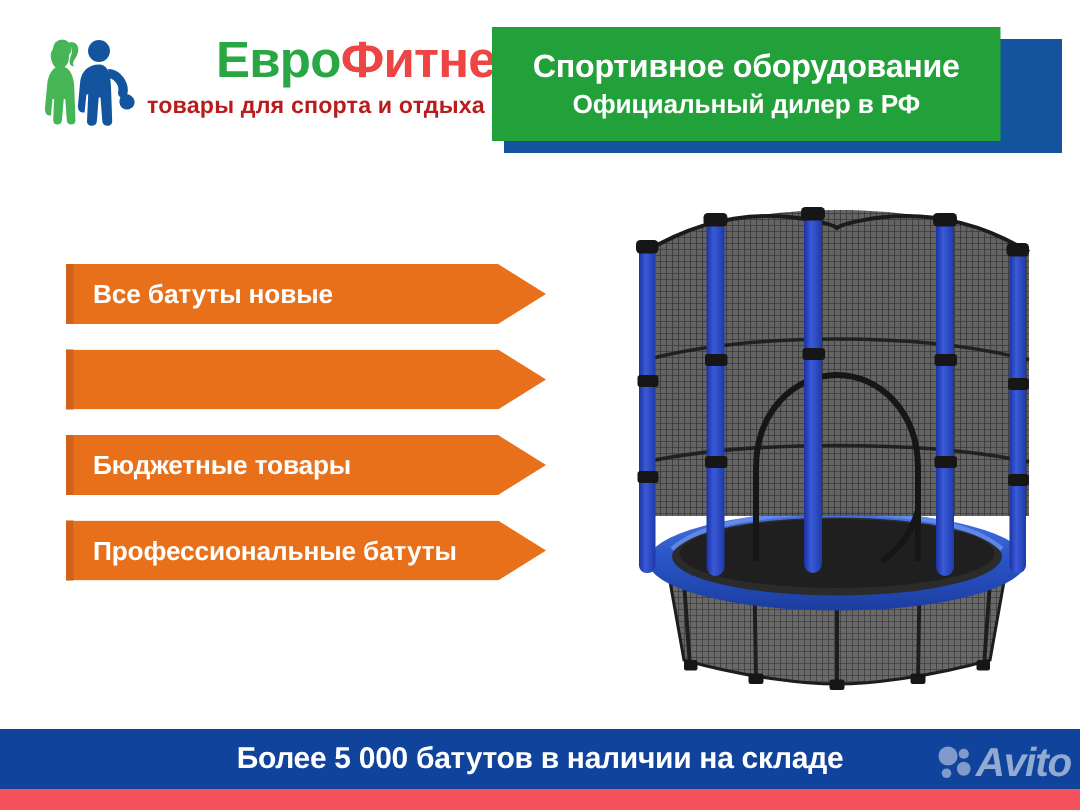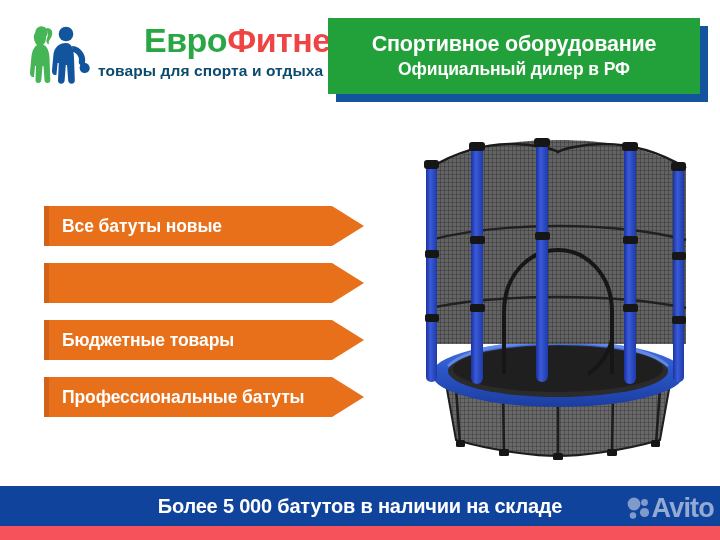--- a/index.html
+++ b/index.html
@@ -44,39 +44,39 @@
     white-space: nowrap;
   }
   .logo-word .part-green { color: #2aa745; margin-left: 48px; }
   .logo-word .part-blue  { color: #ef4444; }
   .logo-tagline {
     position: absolute;
     left: 76px;
     top: 42px;
     font-size: 15.5px;
     font-weight: bold;
-    color: #0c4a6e;
+    color: #b91c1c;
     letter-spacing: 0.1px;
     white-space: nowrap;
   }
 
   
   .banner-shadow {
     position: absolute;
     left: 336px;
     top: 26px;
     width: 372px;
     height: 76px;
     background: #14539d;
   }
   .banner-green {
     position: absolute;
     left: 328px;
     top: 18px;
-    width: 372px;
+    width: 339px;
     height: 76px;
     background: #22a03a;
     color: #ffffff;
     display: flex;
     flex-direction: column;
     align-items: center;
     justify-content: center;
   }
   .banner-line1 {
     font-size: 21.5px;
@@ -90,21 +90,21 @@
     font-weight: bold;
     letter-spacing: -0.1px;
     white-space: nowrap;
     line-height: 24px;
   }
 
   
   .features {
     position: absolute;
     left: 44px;
-    top: 206px;
+    top: 176px;
   }
   .feature-row {
     position: relative;
     width: 320px;
     height: 40px;
     margin-bottom: 17px;
   }
   .feature-body {
     position: absolute;
     left: 0;
@@ -179,20 +179,21 @@
   }
 
   
   .avito {
     position: absolute;
     right: 6px;
     bottom: 18px;
     display: flex;
     align-items: center;
     opacity: 0.55;
+    font-style: italic;
   }
   .avito-dots { width: 26px; height: 26px; margin-right: 1px; }
   .avito-word {
     font-size: 27px;
     font-weight: bold;
     color: #ffffff;
     letter-spacing: -0.8px;
     line-height: 27px;
   }
 </style>

